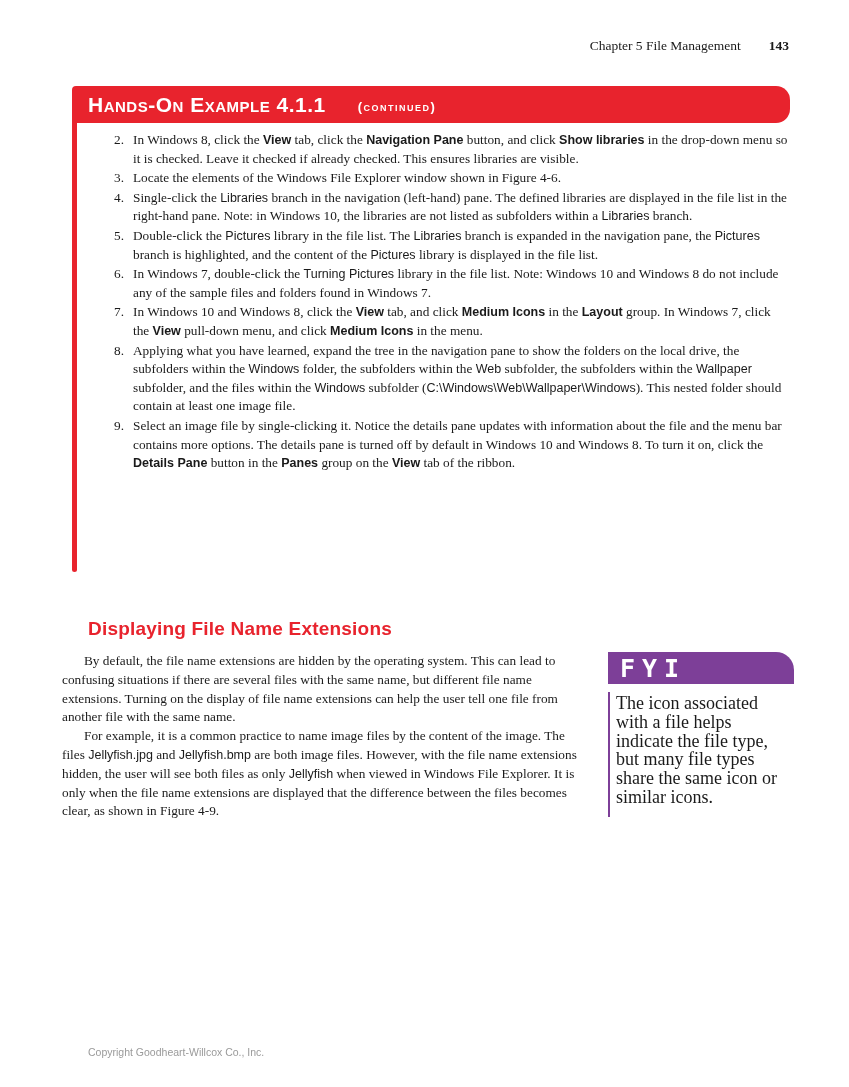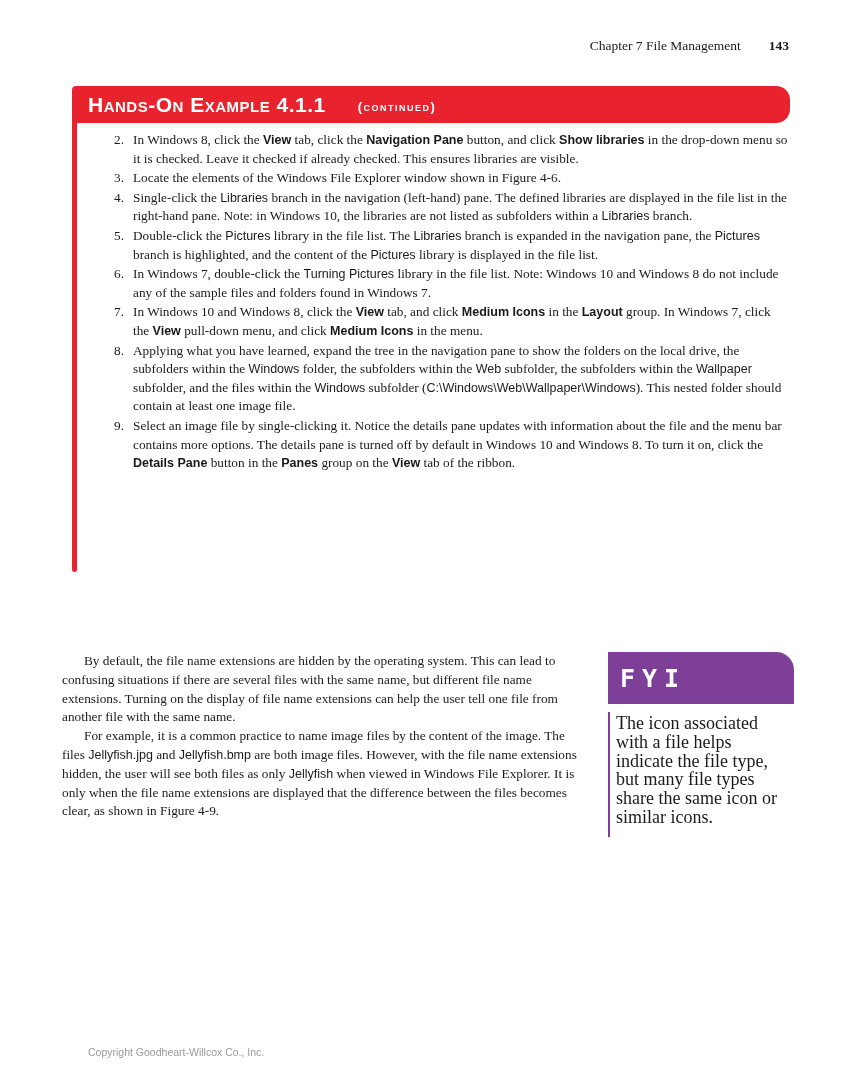--- a/index.html
+++ b/index.html
@@ -121,21 +121,21 @@
     margin: 0;
     font-size: 13.3px;
     line-height: 18.8px;
     text-indent: 22px;
   }
 
   
   .fyi-col { margin-left: 26px; width: 186px; flex: 0 0 186px; }
   .fyi-header {
     background: var(--purple, #7d3f98);
-    height: 52px;
+    height: 32px;
     border-radius: 0 18px 0 0;
     display: flex;
     align-items: center;
     padding-left: 12px;
     box-sizing: border-box;
   }
   .fyi-label {
     color: #ffffff;
     font-family: "DejaVu Sans Mono", monospace;
     font-weight: bold;
@@ -160,21 +160,21 @@
     font-size: 10.5px;
     color: #9a9a9a;
   }
 </style>
 </head>
 <body>
 
 <div class="page">
 
   <div class="running-head">
-    <span>Chapter 7  File Management</span><span class="folio">143</span>
+    <span>Chapter 5  File Management</span><span class="folio">143</span>
   </div>
 
   <div class="banner">
     <span class="banner-title">Hands-On Example 4.1.1</span>
     <span class="banner-continued">(continued)</span>
   </div>
 
   <div class="red-bar"></div>
 
   <div class="steps">
@@ -205,20 +205,21 @@
     <div class="step">
       <span class="step-num">8.</span>
       <span class="step-text"><span>Applying what you have learned, expand the tree in the navigation pane to show the folders on the local drive, the subfolders within the </span><span class="seg-ui">Windows</span><span> folder, the subfolders within the </span><span class="seg-ui">Web</span><span> subfolder, the subfolders within the </span><span class="seg-ui">Wallpaper</span><span> subfolder, and the files within the </span><span class="seg-ui">Windows</span><span> subfolder (</span><span class="seg-ui">C:\Windows\Web\Wallpaper\Windows</span><span>). This nested folder should contain at least one image file.</span></span>
     </div>
     <div class="step">
       <span class="step-num">9.</span>
       <span class="step-text"><span>Select an image file by single-clicking it. Notice the details pane updates with information about the file and the menu bar contains more options. The details pane is turned off by default in Windows 10 and Windows 8. To turn it on, click the </span><span class="seg-b">Details Pane</span><span> button in the </span><span class="seg-b">Panes</span><span> group on the </span><span class="seg-b">View</span><span> tab of the ribbon.</span></span>
     </div>
   </div>
 
+  <div class="section-heading">Displaying File Name Extensions</div>
 
   <div class="columns">
     <div class="body-col">
       <p><span>By default, the file name extensions are hidden by the operating system. This can lead to confusing situations if there are several files with the same name, but different file name extensions. Turning on the display of file name extensions can help the user tell one file from another file with the same name.</span></p>
       <p><span>For example, it is a common practice to name image files by the content of the image. The files </span><span class="seg-ui">Jellyfish.jpg</span><span> and </span><span class="seg-ui">Jellyfish.bmp</span><span> are both image files. However, with the file name extensions hidden, the user will see both files as only </span><span class="seg-ui">Jellyfish</span><span> when viewed in Windows File Explorer. It is only when the file name extensions are displayed that the difference between the files becomes clear, as shown in Figure 4-9.</span></p>
     </div>
     <div class="fyi-col">
       <div class="fyi-header">
         <span class="fyi-label">FYI</span>
       </div>

